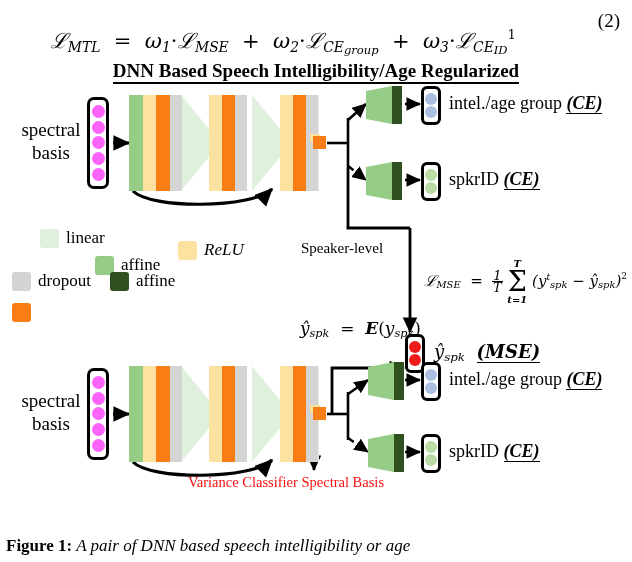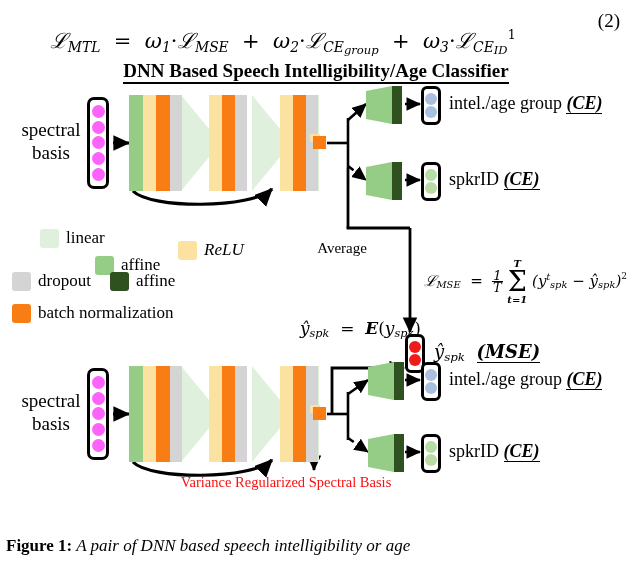--- a/index.html
+++ b/index.html
@@ -73,21 +73,21 @@
     <span style="font-style:italic">ω</span><span class="sub">1</span>·<span class="cal">ℒ</span><span class="sub">MSE</span>
     &nbsp;+&nbsp;
     <span style="font-style:italic">ω</span><span class="sub">2</span>·<span class="cal">ℒ</span><span class="sub">CE</span><span class="subsub">group</span>
     &nbsp;+&nbsp;
     <span style="font-style:italic">ω</span><span class="sub">3</span>·<span class="cal">ℒ</span><span class="sub">CE</span><span class="subsub">ID</span><span class="sup">1</span>
   </div>
   <div id="eq2-num">(2)</div>
 </div>
 
 <div class="abs" id="net-title">
-  <span>DNN Based Speech Intelligibility/Age Classifier</span>
+  <span>DNN Based Speech Intelligibility/Age Regularized</span>
 </div>
 
 <svg width="632" height="562">
   <defs>
     <marker id="ah" markerWidth="7" markerHeight="7" refX="5.2" refY="2.6" orient="auto">
       <path d="M0,0 L5.6,2.6 L0,5.2 z" fill="#000"></path>
     </marker>
     <marker id="ahr" markerWidth="7" markerHeight="7" refX="5.2" refY="2.6" orient="auto">
       <path d="M0,0 L5.6,2.6 L0,5.2 z" fill="#fb0f0f"></path>
     </marker>
@@ -208,25 +208,24 @@
 <div class="lgrow" style="left:12px;top:271px;">
   <div class="sw" style="background:#d4d4d4;"></div>
   <div class="lglabel">dropout</div>
 </div>
 <div class="lgrow" style="left:110px;top:271px;">
   <div class="sw" style="background:#2f5120;"></div>
   <div class="lglabel">affine</div>
 </div>
 <div class="lgrow" style="left:12px;top:303px;">
   <div class="sw" style="background:#f97d15;"></div>
-  <div class="lglabel">batch normalization</div>
 </div>
 
 <div class="abs" style="left:288px;top:240px;width:108px;text-align:center;font-size:15px;line-height:17px;">
-  <div>Average</div>
+  <div>Speaker-level</div>
 </div>
 
 <div class="abs txt" style="left:300px;top:318px;font-size:17px;font-family:'DejaVu Serif',serif;font-style:italic;">
   <span>ŷ</span><span class="sub">spk</span>
   <span style="font-style:normal">&nbsp;=&nbsp;</span>
   <span style="font-weight:bold">E</span><span style="font-style:normal">(</span><span>y</span><span class="sub">spk</span><span style="font-style:normal">)</span>
 </div>
 
 <div class="abs txt" style="left:424px;top:258px;font-size:15px;font-family:'DejaVu Serif',serif;">
   <span style="font-style:italic">ℒ</span><span class="sub">MSE</span>
@@ -315,19 +314,19 @@
 <div class="abs obox" style="left:421px;top:434px;width:20px;height:39px;padding:3px 0;">
   <div class="dot" style="width:12px;height:12px;background:#b9dba6;"></div>
   <div class="dot" style="width:12px;height:12px;background:#b9dba6;"></div>
 </div>
 <div class="abs txt" style="left:449px;top:441px;font-size:18px;">
   <span>spkrID</span>
   <span class="ul" style="font-style:italic;font-weight:bold;">(CE)</span>
 </div>
 
 <div class="abs" id="redcap">
-  <div>Variance Regularized Spectral Basis</div>
+  <div>Variance Classifier Spectral Basis</div>
 </div>
 
 <div class="abs" id="figcap">
   <b>Figure 1:</b>
   <span>A pair of DNN based speech intelligibility or age</span>
 </div>
 
 </body></html>

